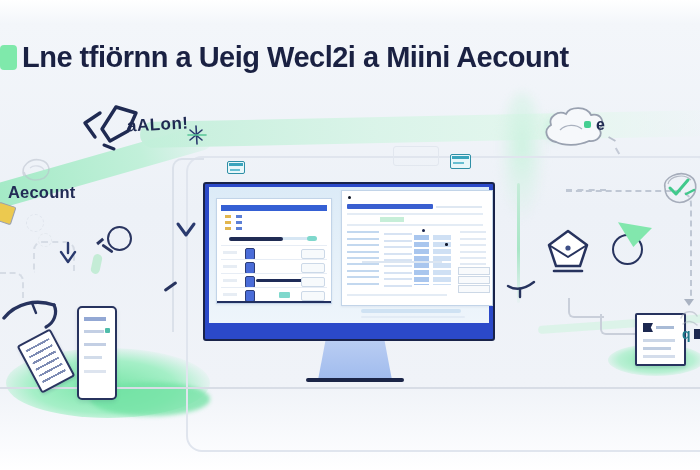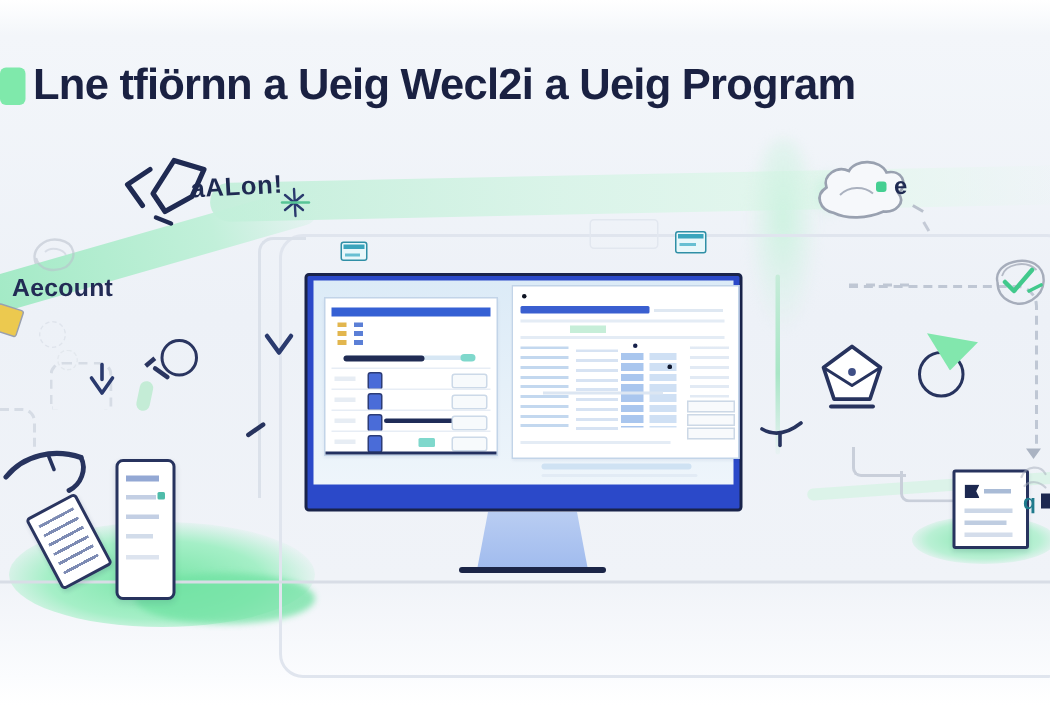--- a/index.html
+++ b/index.html
@@ -176,21 +176,21 @@
   <div class="abs sc1"></div>
   <div class="abs sc2"></div>
   <div class="abs dash-n"></div>
   <div class="abs dash-l"></div>
   <div class="abs dash-circle1"></div>
   <div class="abs dash-circle2"></div>
   <div class="abs desk-line"></div>
   <div class="abs cart-faint"></div>
 
   <div class="abs title-bullet"></div>
-  <div class="abs title-text">Lne tfiörnn a Ueig Wecl2i a Ueig Program</div>
+  <div class="abs title-text">Lne tfiörnn a Ueig Wecl2i a Miini Aecount</div>
 
   <svg class="abs logo-doodle" viewBox="0 0 62 54">
     <path d="M20,12 L5,22 L15,36" fill="none" stroke="#1f2a52" stroke-width="3.4" stroke-linecap="round" stroke-linejoin="round"></path>
     <path d="M36,6 L56,12 L48,30 L30,40 L22,28 L36,6" fill="none" stroke="#1f2a52" stroke-width="3.4" stroke-linecap="round" stroke-linejoin="round"></path>
     <path d="M24,44 L34,48" fill="none" stroke="#1f2a52" stroke-width="3" stroke-linecap="round"></path>
   </svg>
   <div class="abs logo-text">aALon!</div>
   <svg class="abs sparkle" viewBox="0 0 26 26">
     <path d="M6,8 L18,18 M18,8 L6,18 M12,4 L13,22" fill="none" stroke="#2a3a6e" stroke-width="1.6" stroke-linecap="round"></path>
     <path d="M4,13 L22,13" fill="none" stroke="#57c596" stroke-width="1.6" stroke-linecap="round"></path>

